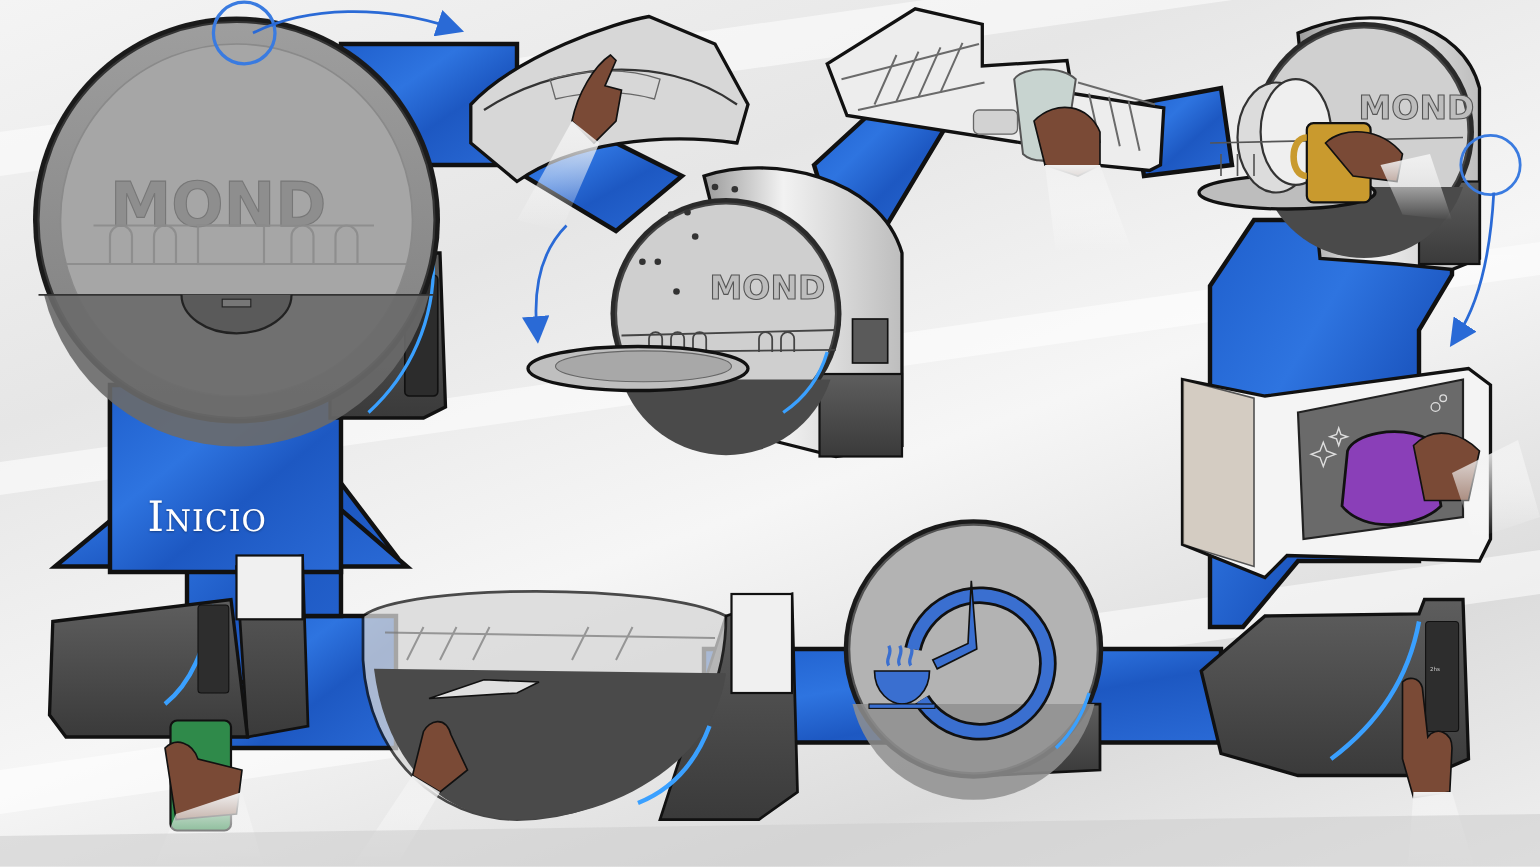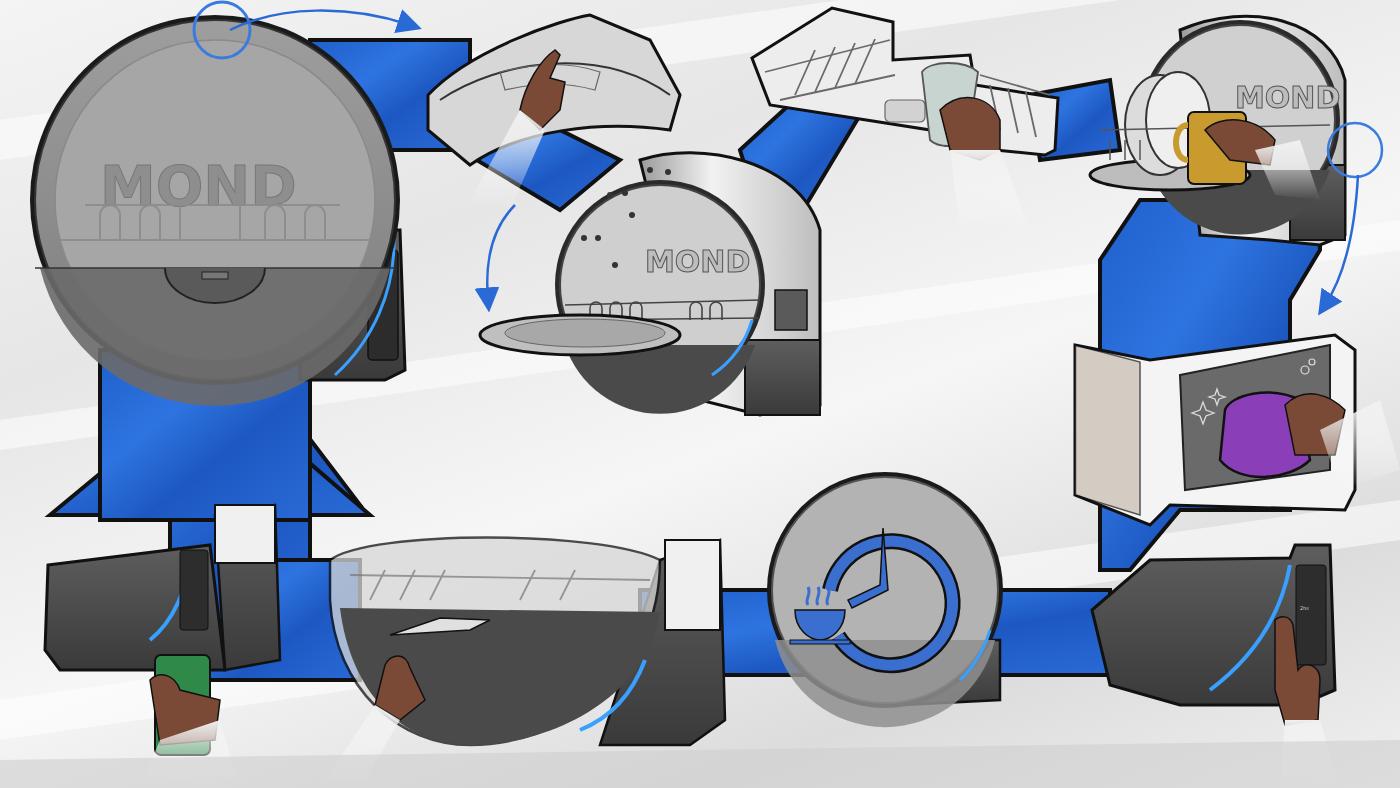--- a/index.html
+++ b/index.html
@@ -264,14 +264,15 @@
     <rect x="180" y="550" width="28" height="80" rx="3" fill="#2d2d2d" stroke="#111" stroke-width="1"></rect>
 
     <rect x="155" y="655" width="55" height="100" rx="6" fill="#2f8a4a" stroke="#111" stroke-width="2"></rect>
     <path d="M150,680 C160,670 175,675 180,690 L220,700 L215,740 L160,745 z" fill="#7a4a36" stroke="#111" stroke-width="1.5"></path>
     <path d="M160,740 L220,720 L240,788 L140,788 z" fill="url(#sleeveG)"></path>
   </g>
 
   <polygon points="0,760 1400,740 1400,788 0,788" fill="#cfcfcf" opacity="0.6"></polygon>
 </svg>
 
+<div class="start-label">Inicio</div>
 
 </div>
 
 </body></html>

